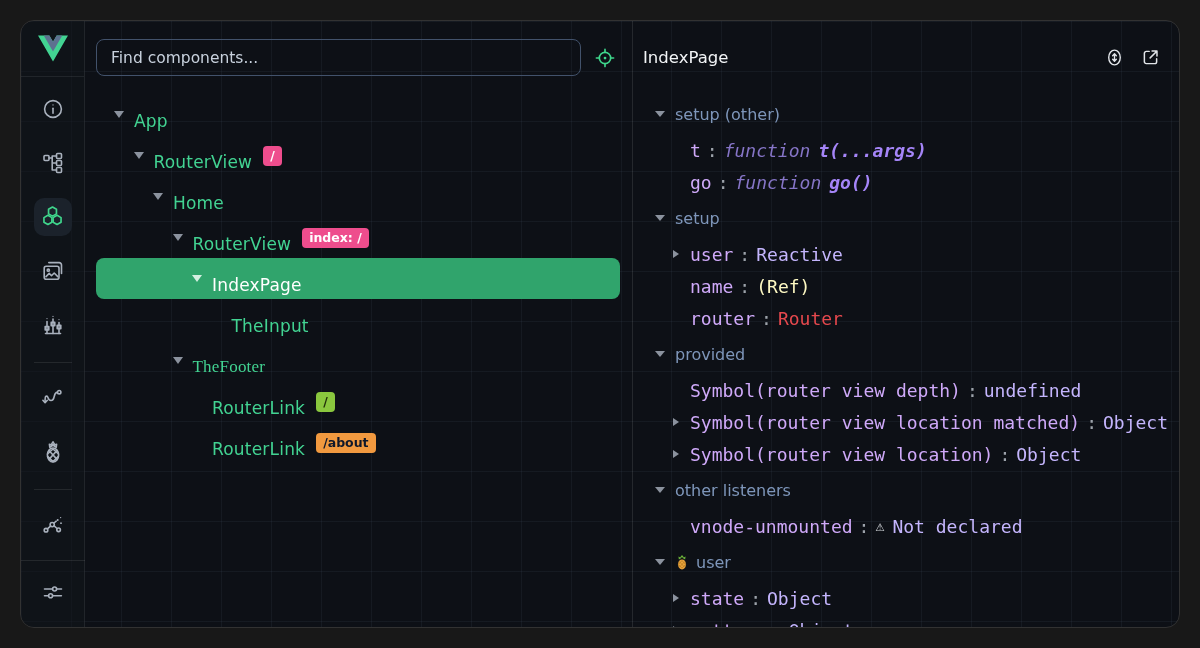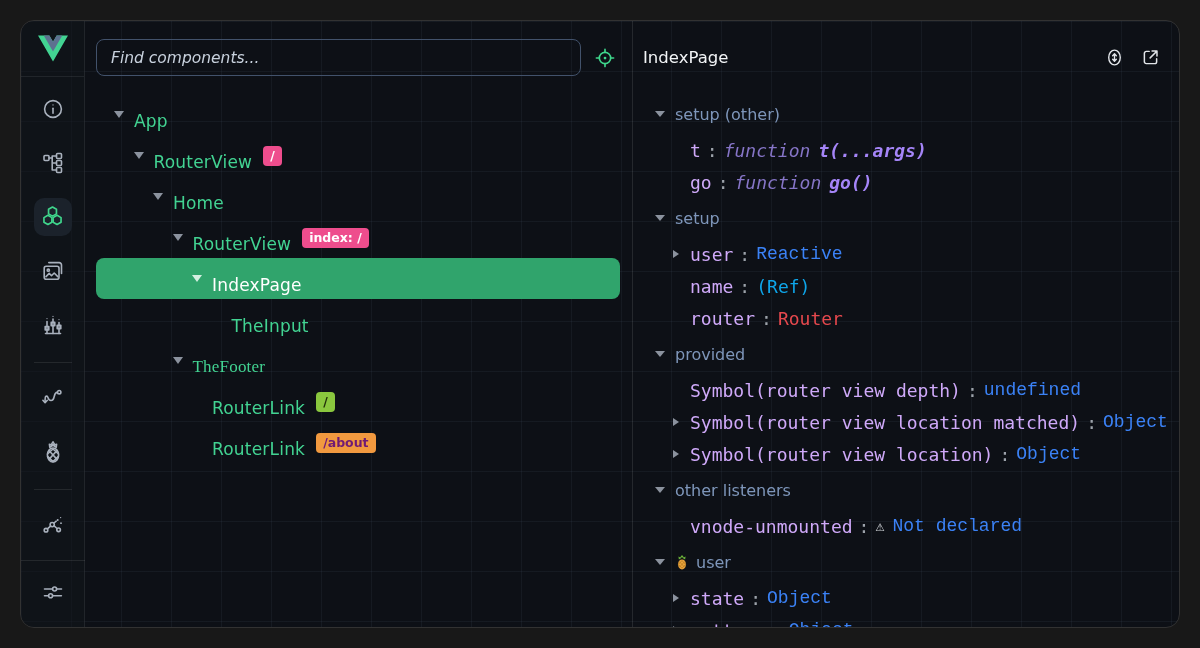--- a/index.html
+++ b/index.html
@@ -27,21 +27,21 @@
   .side-bottom .side-divider { width:64px; margin:0 0 12px; }
   svg { display:block; }
   
   .left-pane { width:548px; flex:none; display:flex; flex-direction:column;
     border-right:1px solid rgba(255,255,255,0.10); position:relative; z-index:1; }
   .right-pane { flex:1; display:flex; flex-direction:column; position:relative; z-index:1; overflow:hidden; }
   .pane-header { height:73px; flex:none; display:flex; align-items:center; }
   .left-pane .pane-header { padding:0 16px 0 11px; gap:13px; }
   .search-input { flex:1; height:37px; background:transparent; border:1px solid #42526b;
     border-radius:8px; color:#e3e9f1; font-size:15.5px; padding:0 14px; outline:none;
-    font-family:"DejaVu Sans", sans-serif;font-style:italic; }
+    font-family:"DejaVu Sans", sans-serif; }
   .search-input::placeholder { color:#c8d1dd; opacity:1; }
   .locate-btn { color:#3fd68c; cursor:pointer; display:flex; }
   .right-pane .pane-header { padding:0 18px 0 10px; }
   .inspector-title { flex:1; color:#f2f4f6; font-size:16.5px; font-weight:500; }
   .hdr-icon { color:#e2e5e9; cursor:pointer; margin-left:15px; display:flex; }
   
   .tree { flex:1; overflow:hidden; }
   .tree-row { height:41px; display:flex; align-items:center; margin:0 12px 0 11px;
     border-radius:8px; cursor:pointer; white-space:nowrap; }
   .tree-row.selected { background:#30a46c; }
@@ -61,24 +61,24 @@
     border-top:6.5px solid #8b929e; }
   .sec-label { margin-left:8px; color:#7e96ba; font-size:16px; display:flex; align-items:center; gap:7px; }
   .ins-item { height:32px; display:flex; align-items:center; padding-left:18px; overflow:hidden; }
   .item-arrow { width:17px; flex:none; display:flex; align-items:center; }
   .tri-right { width:0; height:0; border-top:4.5px solid transparent; border-bottom:4.5px solid transparent;
     border-left:6.5px solid #8b929e; }
   .mono, .ins-key, .seg, .colon { font-family:"DejaVu Sans Mono", "Liberation Mono", monospace; font-size:18px; }
   .ins-key { color:#cfa9f9; }
   .colon { color:#9da3ab; margin:0 6px; }
   .seg + .seg { margin-left:8px; }
-  .seg-plain { color:#3b82f6;font-family:Liberation Mono, monospace; }
+  .seg-plain { color:#c4b5fd; }
   .seg-fn-kw { color:#8675c7; font-style:italic; }
   .seg-fn { color:#a585f8; font-style:italic; font-weight:bold; }
-  .seg-muted { color:#0ea5e9; }
+  .seg-muted { color:#fef9c3; }
   .seg-error { color:#e5484d; }
   .seg-warn { color:#d3d6da; font-size:15px; }
   .pineapple { display:inline-flex; }
 </style>
 </head>
 <body>
 
 <div class="app">
   <div class="grid-bg"></div>
 
@@ -246,21 +246,21 @@
           <span class="tree-label">TheFooter</span>
         </div>
         <div class="tree-row" style="padding-left: 96px;">
           <span class="arrow-slot"></span>
           <span class="tree-label">RouterLink</span>
           <span class="badge" style="background: rgb(138, 199, 62); color: rgb(34, 48, 10);">/</span>
         </div>
         <div class="tree-row" style="padding-left: 96px;">
           <span class="arrow-slot"></span>
           <span class="tree-label">RouterLink</span>
-          <span class="badge" style="background: rgb(241, 153, 63); color: #701a75;">/about</span>
+          <span class="badge" style="background: rgb(241, 153, 63); color: #0f172a;">/about</span>
         </div>
       </div>
   </div>
 
   <div class="right-pane">
     <div class="pane-header">
       <span class="inspector-title">IndexPage</span>
       <span class="hdr-icon">
         <svg width="21" height="23" viewBox="0 0 24 24" fill="none" stroke="currentColor" stroke-width="1.6" stroke-linecap="round" stroke-linejoin="round">
           <ellipse cx="12" cy="12" rx="6.6" ry="8.4"></ellipse>

